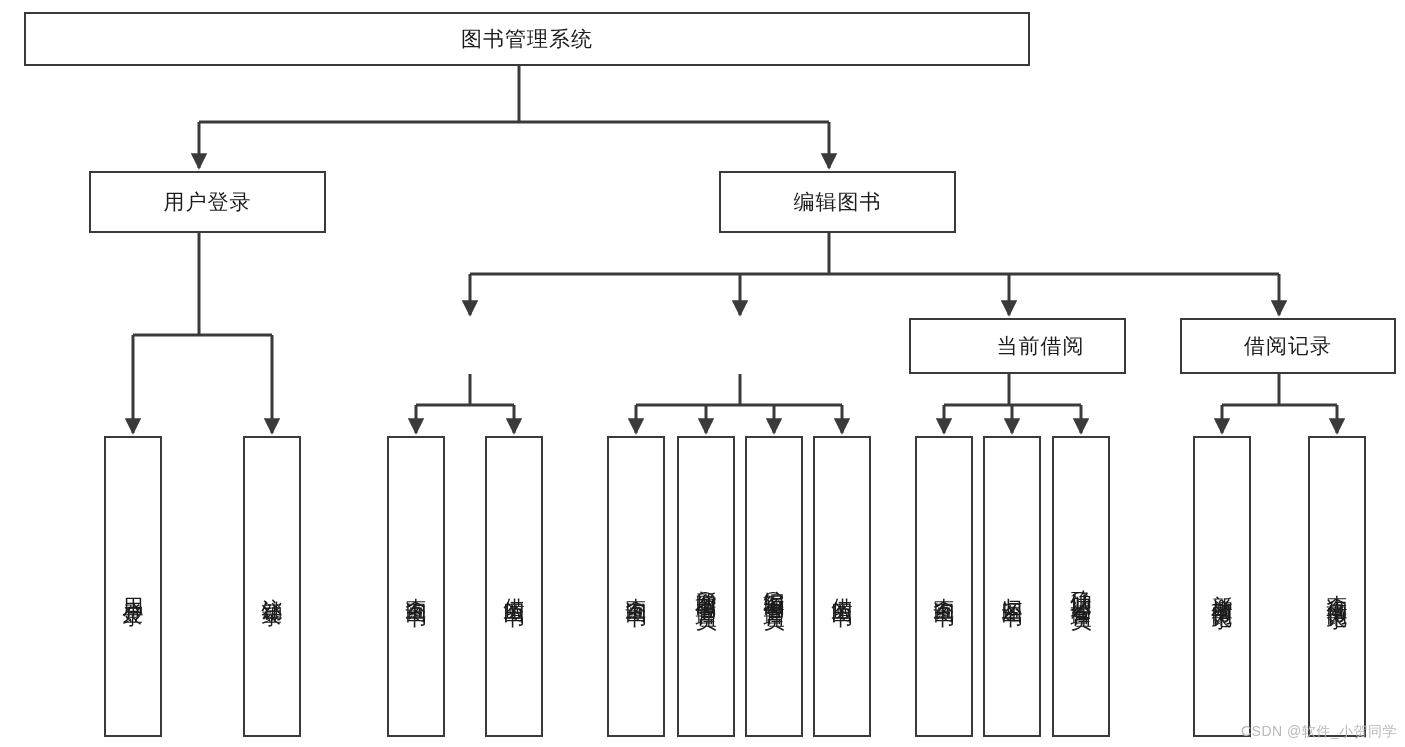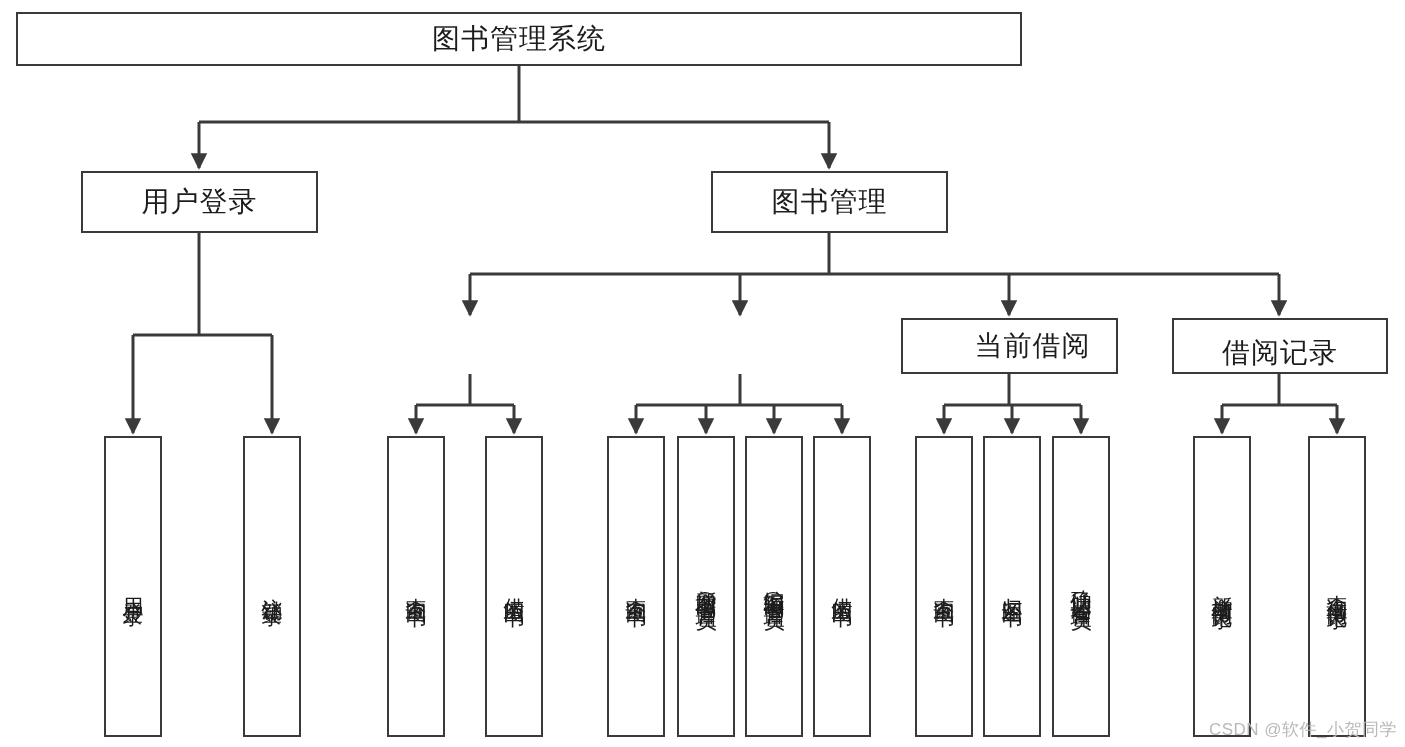--- a/index.html
+++ b/index.html
@@ -29,41 +29,42 @@
     position: absolute;
     box-sizing: border-box;
     border: 2px solid #3a3a3a;
     background: #ffffff;
     display: flex;
     align-items: center;
     justify-content: center;
     color: #1c1c1c;
   }
   .node.horiz {
-    font-size: 28px;
+    font-size: 21px;
     letter-spacing: 1px;
+    margin-left: 8px;
   }
   .node.vert {
     writing-mode: vertical-rl;
     text-orientation: upright;
     font-size: 21px;
     letter-spacing: 3px;
     line-height: 1.05;
     padding: 4px 0;
   }
   .node.vert .vtext {
     writing-mode: vertical-rl;
     text-orientation: upright;
     white-space: nowrap;
   }
   .watermark {
     position: absolute;
     right: 8px;
     bottom: 6px;
-    font-size: 17px;
+    font-size: 14px;
     color: #b9b9b9;
     letter-spacing: 0.5px;
     white-space: nowrap;
   }
 </style>
 </head>
 <body>
 
 <div id="canvas">
 
@@ -120,27 +121,27 @@
   </svg>
 
   <div class="node horiz" style="left:16px; top:12px; width:1006px; height:54px;">
     <span>图书管理系统</span>
   </div>
 
   <div class="node horiz" style="left:81px; top:171px; width:237px; height:62px;">
     <span>用户登录</span>
   </div>
   <div class="node horiz" style="left:711px; top:171px; width:237px; height:62px;">
-    <span>图书管理</span>
+    <span>编辑图书</span>
   </div>
 
   <div class="node horiz" style="left:901px; top:318px; width:217px; height:56px;padding-left:46px;">
     <span>当前借阅</span>
   </div>
-  <div class="node horiz" style="left:1172px; top:318px; width:216px; height:56px;align-items:flex-end;">
+  <div class="node horiz" style="left:1172px; top:318px; width:216px; height:56px;">
     <span>借阅记录</span>
   </div>
 
   <div class="node vert" style="left:104px; top:436px; width:58px; height:301px;">
     <span class="vtext">用户登录</span>
   </div>
   <div class="node vert" style="left:243px; top:436px; width:58px; height:301px;">
     <span class="vtext">注销登录</span>
   </div>
 

